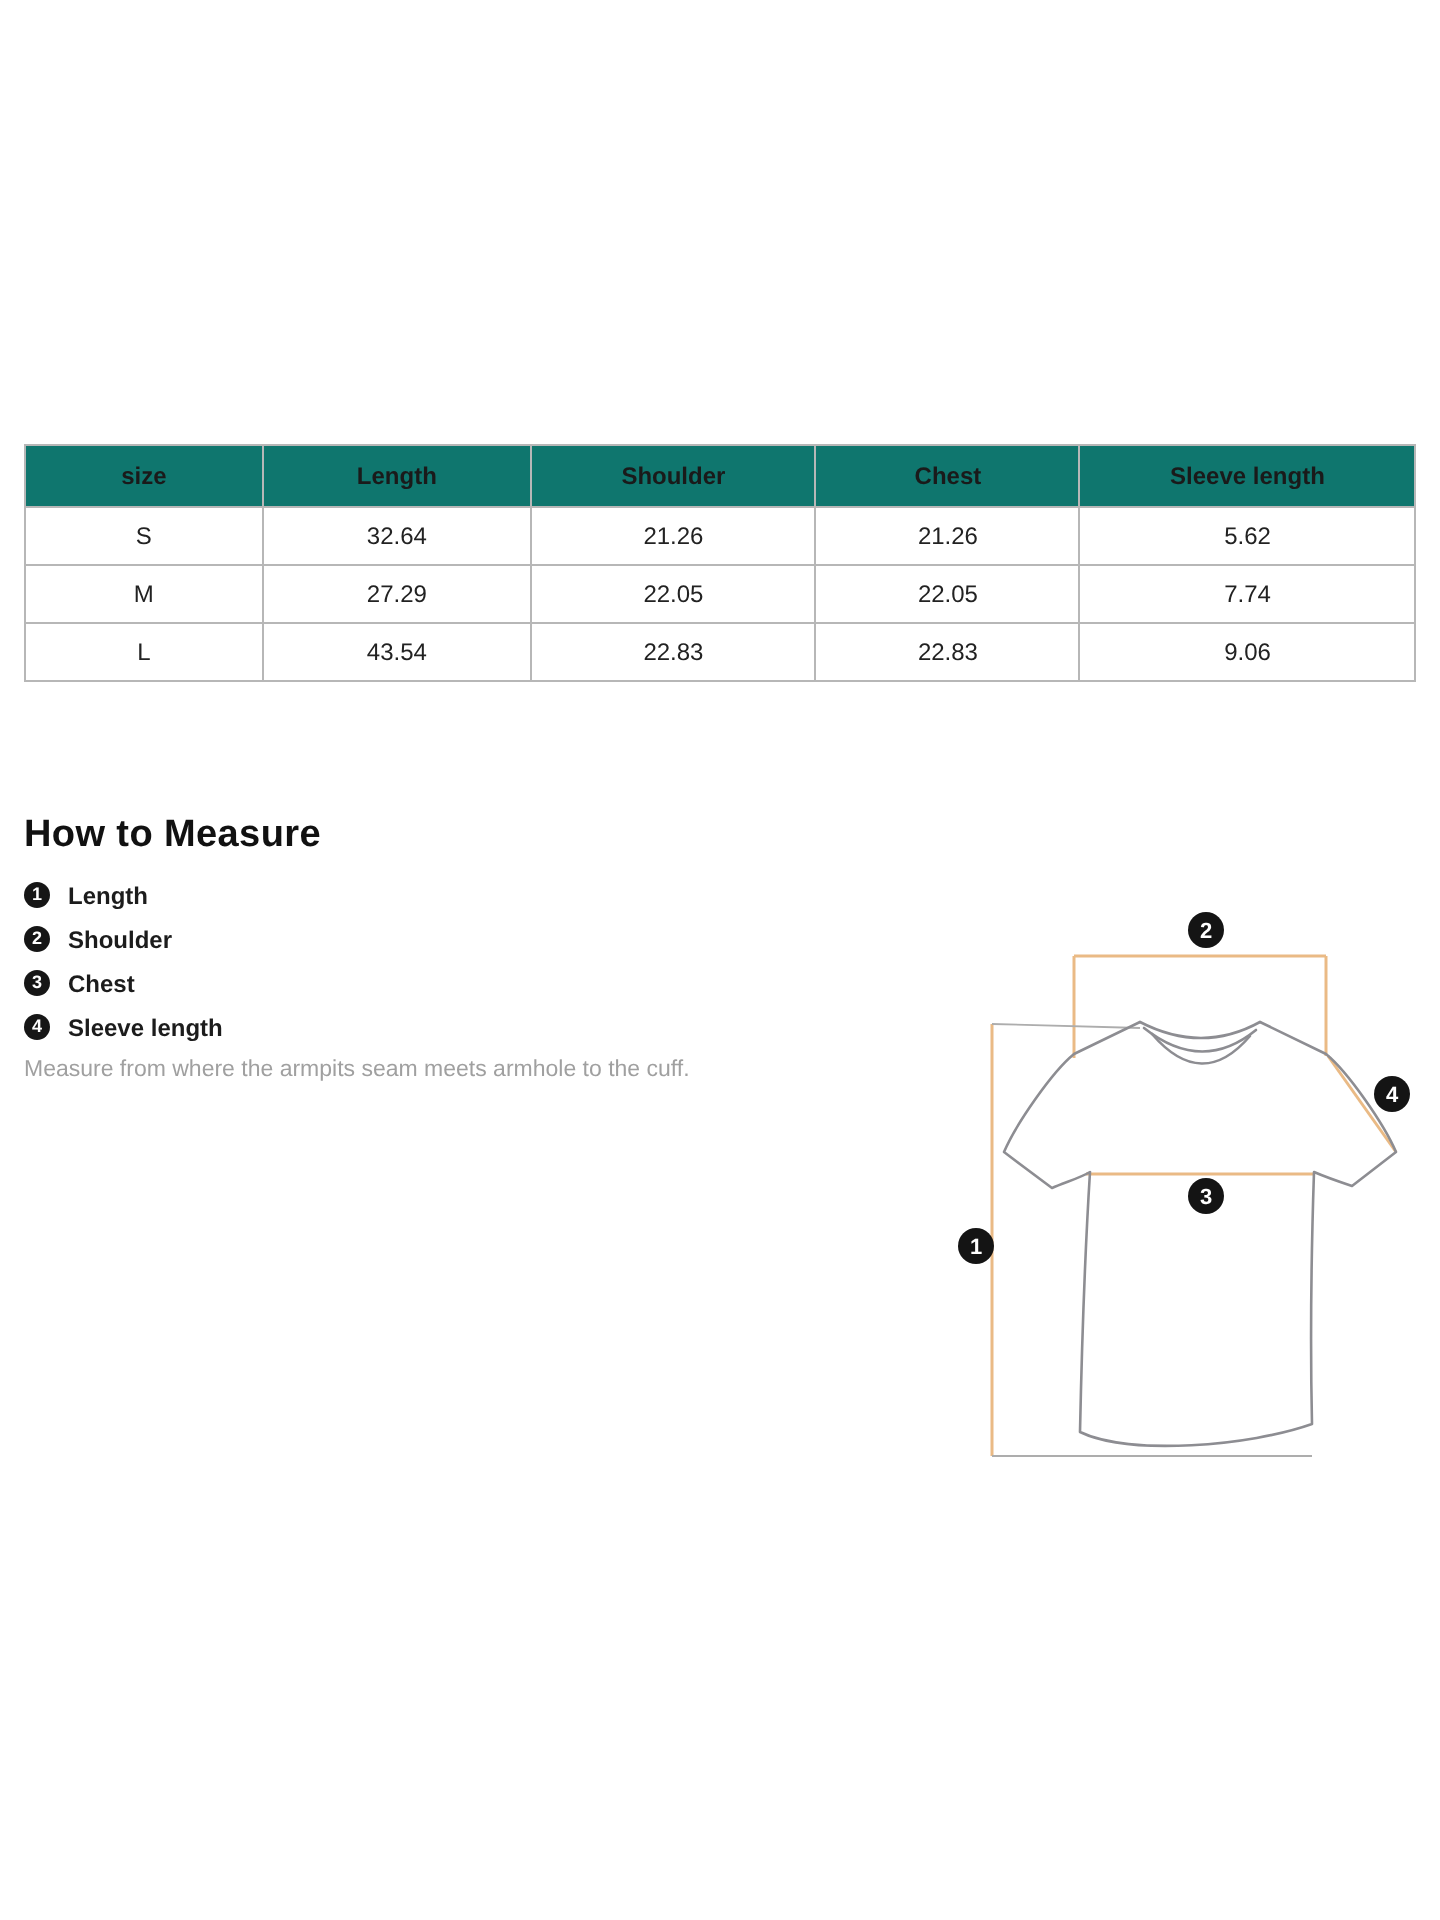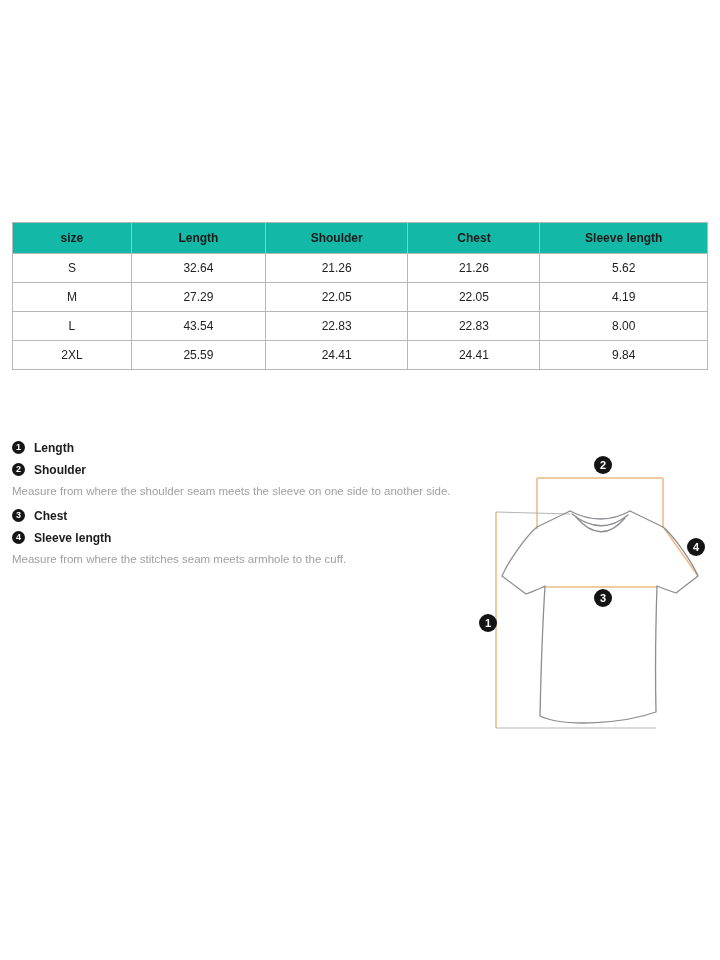--- a/index.html
+++ b/index.html
@@ -13,21 +13,21 @@
   
   table.size-table{
     position:absolute;left:12px;top:222px;width:696px;
     border-collapse:collapse;table-layout:fixed;
   }
   .size-table th,.size-table td{
     border:1px solid #b7b7b7;text-align:center;vertical-align:middle;
     font-size:12px;color:#222222;padding:0;overflow:hidden;white-space:nowrap;
   }
   .size-table th{
-    background:#14b8a6;font-weight:700;height:30px;color:#1a1a1a;
+    background:#0f766e;font-weight:700;height:30px;color:#1a1a1a;
   }
   .size-table td{height:28px;background:#ffffff;}
   .col-size{width:17.1%;}
   .col-length{width:19.3%;}
   .col-shoulder{width:20.5%;}
   .col-chest{width:19.0%;}
   .col-sleeve{width:24.1%;}
 
   
   .htm-title{
@@ -81,70 +81,63 @@
         <td>32.64</td>
         <td>21.26</td>
         <td>21.26</td>
         <td>5.62</td>
       </tr>
       <tr>
         <td>M</td>
         <td>27.29</td>
         <td>22.05</td>
         <td>22.05</td>
-        <td>4.19</td>
+        <td>7.74</td>
       </tr>
       <tr>
         <td>L</td>
         <td>43.54</td>
         <td>22.83</td>
         <td>22.83</td>
-        <td>8.00</td>
-      </tr>
-      <tr>
-        <td>2XL</td>
-        <td>25.59</td>
-        <td>24.41</td>
-        <td>24.41</td>
-        <td>9.84</td>
+        <td>9.06</td>
       </tr>
     </tbody>
   </table>
 
+  <div class="htm-title">How to Measure</div>
 
   <div class="items">
 
     <div>
       <div class="item-label-row">
         <span class="badge">1</span>
         <span class="item-label">Length</span>
       </div>
     </div>
 
     <div>
       <div class="item-label-row">
         <span class="badge">2</span>
         <span class="item-label">Shoulder</span>
       </div>
-      <p class="item-desc">Measure from where the shoulder seam meets the sleeve on one side to another side.</p>
     </div>
 
     <div>
       <div class="item-label-row">
         <span class="badge">3</span>
         <span class="item-label">Chest</span>
       </div>
     </div>
 
     <div>
       <div class="item-label-row">
         <span class="badge">4</span>
         <span class="item-label">Sleeve length</span>
       </div>
-      <p class="item-desc">Measure from where the stitches seam meets armhole to the cuff.</p>
+      <p class="item-desc">Measure from where the armpits seam meets armhole to the cuff.</p>
     </div>
 
   </div>
 
   <svg class="diagram" viewBox="0 0 260 300" width="260" height="300">
 
     <g fill="none" stroke-width="1.5">
       <path d="M77,30 L203,30" stroke="#eaba85"></path>
       <path d="M77,30 L77,81" stroke="#eaba85"></path>
       <path d="M203,30 L203,80" stroke="#eaba85"></path>

